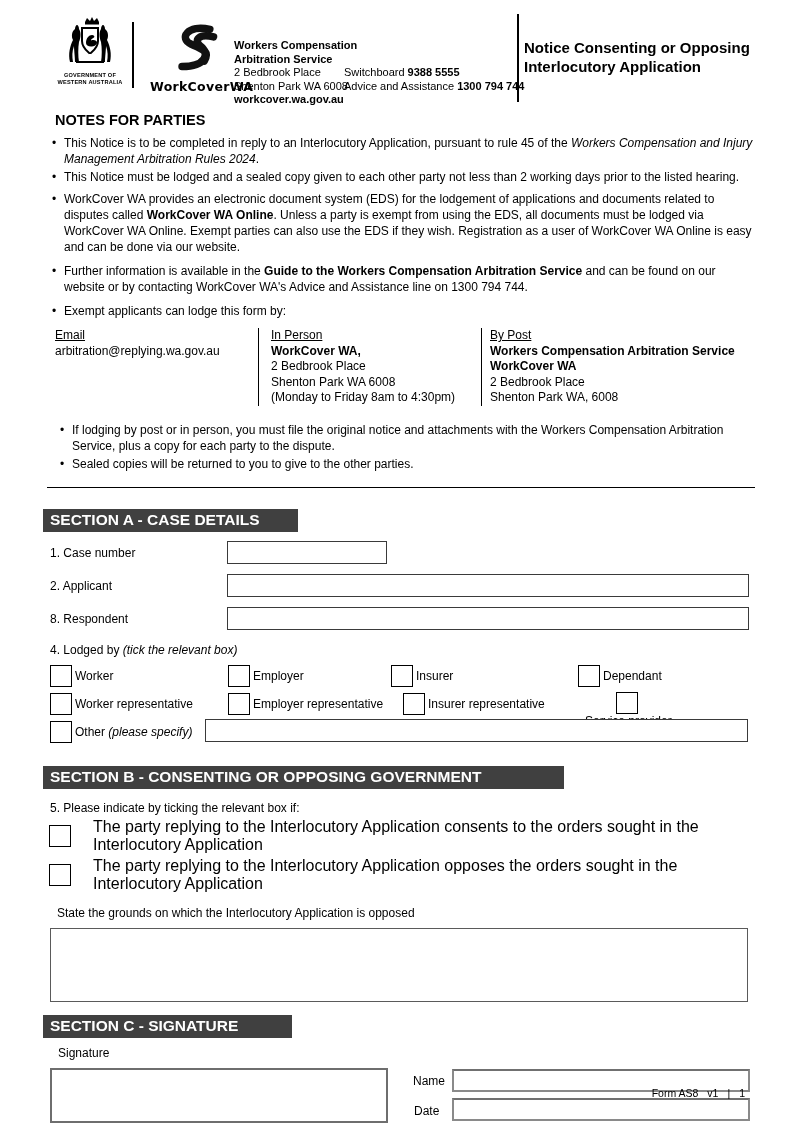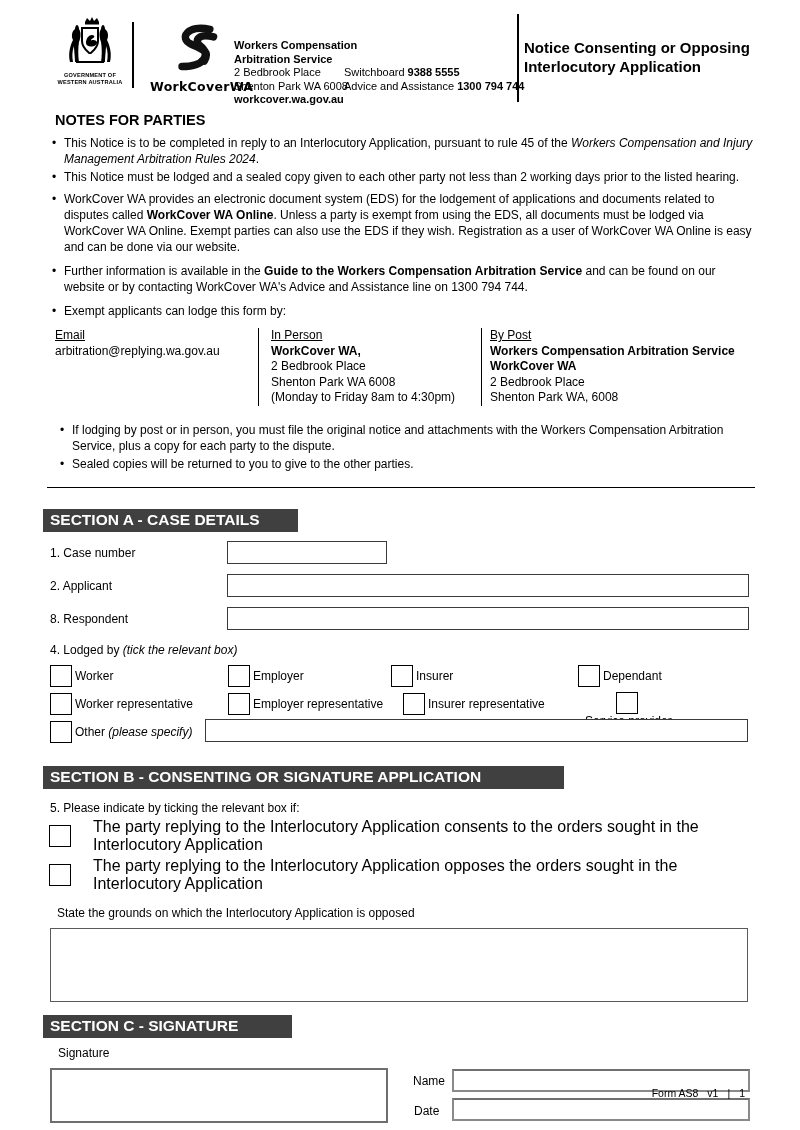--- a/index.html
+++ b/index.html
@@ -274,21 +274,21 @@
         <div class="checkbox"></div>
         <div class="clabel">Service provider</div>
       </div>
       <div class="cell" style="left:0; top:56px;">
         <div class="checkbox"></div>
         <div class="clabel"><span>Other </span><span class="i">(please specify)</span></div>
       </div>
       <input class="box-input other-input" type="text" value="" style="">
     </div>
 
-    <div class="section-bar bar-b">SECTION B - CONSENTING OR SIGNATURE APPLICATION</div>
+    <div class="section-bar bar-b">SECTION B - CONSENTING OR OPPOSING GOVERNMENT</div>
 
     <div class="q5">5. Please indicate by ticking the relevant box if:</div>
 
     <div class="opt-row">
       <div class="checkbox"></div>
       <div class="olabel">The party replying to the Interlocutory Application consents to the orders sought in the Interlocutory Application</div>
     </div>
     <div class="opt-row">
       <div class="checkbox"></div>
       <div class="olabel">The party replying to the Interlocutory Application opposes the orders sought in the Interlocutory Application</div>

